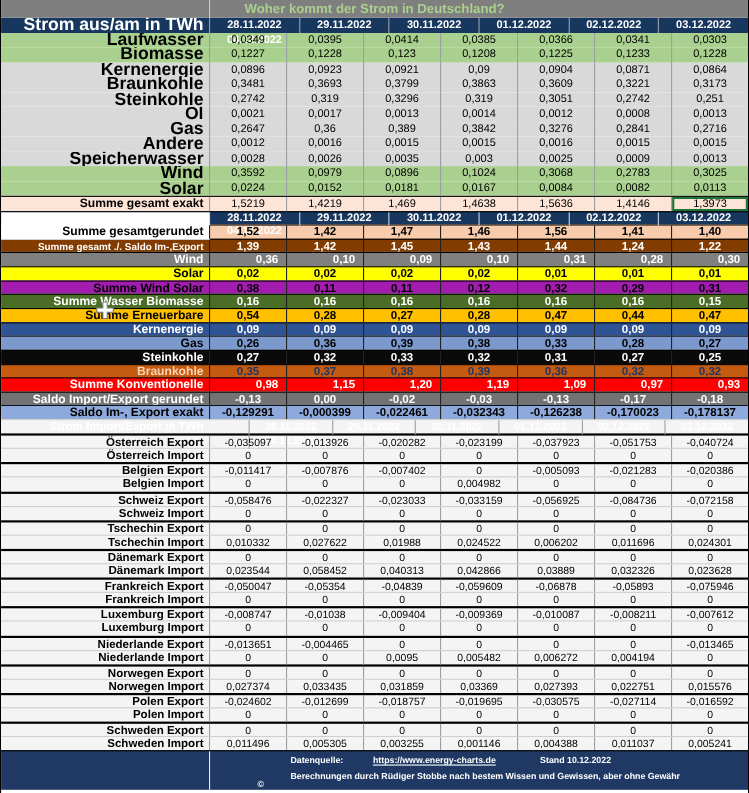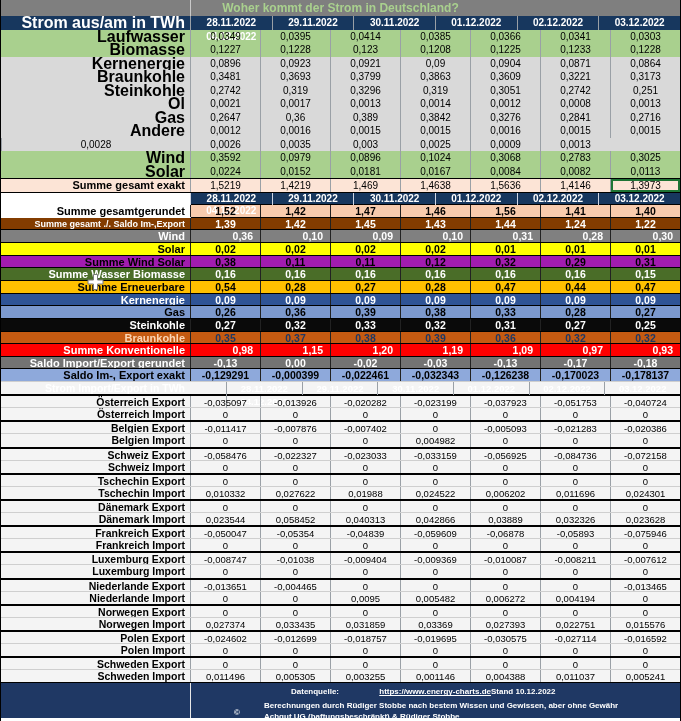--- a/index.html
+++ b/index.html
@@ -62,21 +62,21 @@
   .h3row .cell{border-left:1px solid #d8d8d8;}
   .s3 .row{height:13.1px;line-height:13.1px;font-size:9.5px;background:#F4F4F4;border-top:1px solid #cfcfcf;}
   .s3 .lab{font-size:10.5px;}
   .s3 .cell{border-left:1px solid #9aa0a6;}
   .s3 .gstart{border-top:2px solid #000;}
 
   
   .footer{height:36px;background:#1F3864;color:#fff;border-top:1px solid #000;
     position:relative;font-size:8px;font-weight:bold;box-sizing:border-box;padding-top:4px;}
   .footer::before{content:"";position:absolute;left:189px;top:0;bottom:0;width:1px;background:#e8e8e8;}
-  .f-line{padding-left:263px;height:10px;line-height:10px;display:flex;text-align:right;}
+  .f-line{padding-left:263px;height:10px;line-height:10px;display:flex;}
   .f-src{width:75px;}
   .f-link{text-decoration:underline;width:152px;}
   .f-copy{position:absolute;left:233px;top:25px;}
 
   .cursor{position:absolute;left:86px;top:274px;width:17px;height:17px;pointer-events:none;}
 </style>
 </head>
 <body>
 
 <div class="sheet">
@@ -162,20 +162,21 @@
         </div><div class="row grayrow">
           <div class="lab">Andere</div>
           <div class="cell">0,0012</div>
           <div class="cell">0,0016</div>
           <div class="cell">0,0015</div>
           <div class="cell">0,0015</div>
           <div class="cell">0,0016</div>
           <div class="cell">0,0015</div>
           <div class="cell">0,0015</div>
         </div><div class="row grayrow">
+          <div class="lab">Speicherwasser</div>
           <div class="cell">0,0028</div>
           <div class="cell">0,0026</div>
           <div class="cell">0,0035</div>
           <div class="cell">0,003</div>
           <div class="cell">0,0025</div>
           <div class="cell">0,0009</div>
           <div class="cell">0,0013</div>
         </div><div class="row green">
           <div class="lab">Wind</div>
           <div class="cell">0,3592</div>
@@ -562,21 +563,20 @@
         </div></div>
   </div>
 
   <div class="footer">
     <div class="f-line">
       <span class="f-src">Datenquelle:</span>
       <span class="f-link">https://www.energy-charts.de</span>
       <span>Stand 10.12.2022</span>
     </div>
     <div class="f-line" style="margin-top:4px">Berechnungen durch Rüdiger Stobbe nach bestem Wissen und Gewissen, aber ohne Gewähr</div>
-    <div class="f-line" style="margin-top:1px">Achgut UG (haftungsbeschränkt) &amp; Rüdiger Stobbe</div>
     <span class="f-copy">©</span>
   </div>
 
   <svg class="cursor" viewBox="0 0 17 17">
     <path d="M6.5 0.5h4v5.5h5.5v4h-5.5v5.5h-4v-5.5h-5.5v-4h5.5z" fill="#ffffff" stroke="#7a7a7a" stroke-width="1"></path>
   </svg>
 
 </div>
 
 </body></html>

